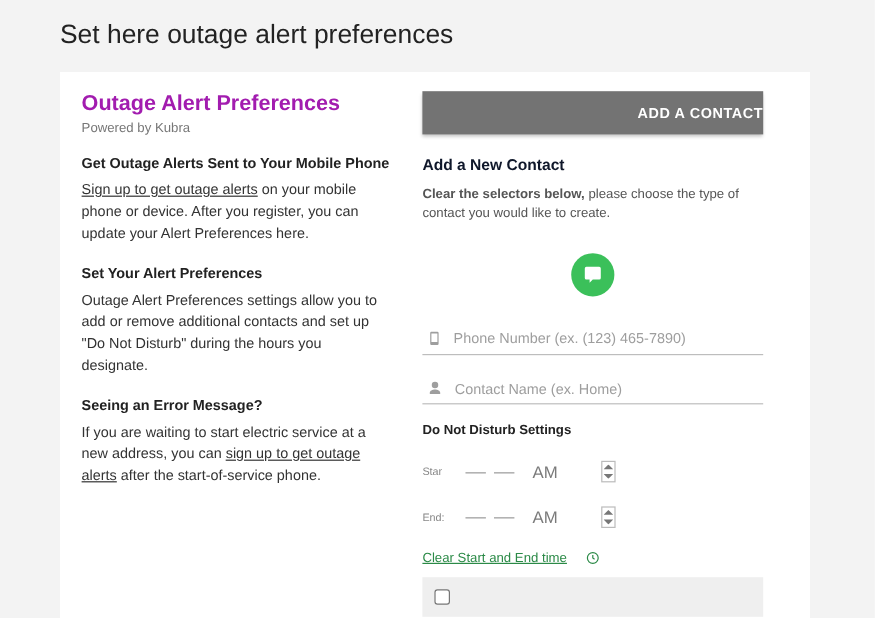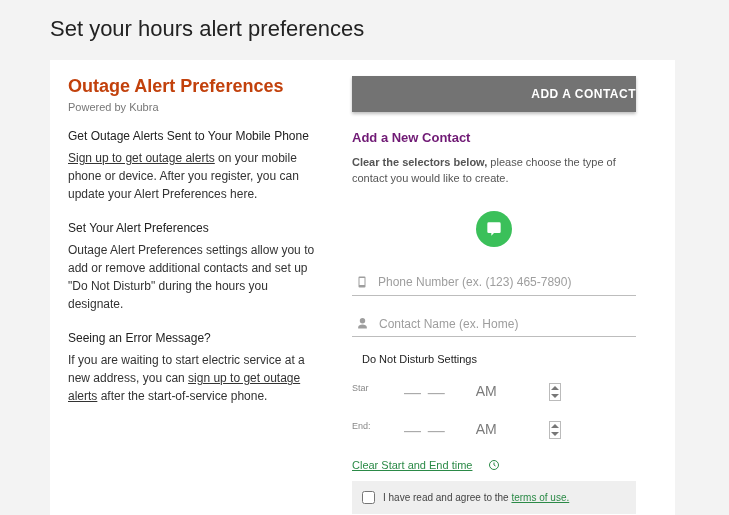--- a/index.html
+++ b/index.html
@@ -3,52 +3,52 @@
 <meta charset="utf-8">
 <style>
 *{box-sizing:border-box;margin:0;padding:0}
 body{font-family:Arial,Helvetica,sans-serif;background:#f3f3f3;width:729px;height:515px;overflow:hidden}
 .page{padding:8px 0 0 50px}
 .page-title{font-size:22px;font-weight:400;color:#222;padding:8px 0 18px}
 .card{background:#fff;width:625px;padding:16px 18px 20px;min-height:450px}
 .columns{display:flex;gap:26px}
 .left{width:258px}
 .right{width:284px}
-.h2{font-size:18px;font-weight:700;color:#c2410c;margin-bottom:4px}
+.h2{font-size:18px;font-weight:700;color:#a21caf;margin-bottom:4px}
 .sub{font-size:11px;color:#777;margin-bottom:16px}
-.sect-h{font-size:12px;font-weight:400;color:#222;margin-bottom:6px}
+.sect-h{font-size:12px;font-weight:700;color:#222;margin-bottom:6px}
 .body-text{font-size:12px;color:#333;line-height:1.5;margin-bottom:18px}
 a.link{color:#333;text-decoration:underline}
 .add-btn{background:#737373;color:#fff;text-align:right;font-size:12px;font-weight:700;letter-spacing:.5px;padding:11px 0;width:100%;border:none;cursor:pointer;box-shadow:0 2px 3px rgba(0,0,0,.25)}
-.panel-head{font-size:13px;font-weight:700;color:#701a75;margin:18px 0 10px}
+.panel-head{font-size:13px;font-weight:700;color:#0f172a;margin:18px 0 10px}
 .instr{font-size:11px;color:#555;line-height:1.45}
 .instr .bold{font-weight:700}
 .circle-wrap{display:flex;justify-content:center;padding:24px 0 22px}
 .circle{width:36px;height:36px;border-radius:50%;background:#3bc05a;display:flex;align-items:center;justify-content:center}
 .field{display:flex;align-items:center;border-bottom:1px solid #bdbdbd;padding:5px 4px;margin-bottom:16px;gap:10px}
 .field .icon{color:#9e9e9e;display:inline-flex}
 .field input{border:none;outline:none;font-size:12px;flex:1;color:#7f1d1d}
 .field input::placeholder{color:#9e9e9e}
-.dnd-h{font-size:11px;font-weight:400;color:#222;margin:6px 10px 18px}
-.time-row{display:flex;gap:26px;margin-bottom:18px}
+.dnd-h{font-size:11px;font-weight:700;color:#222;margin:6px 0 18px}
+.time-row{display:flex;align-items:center;gap:10px;margin-bottom:18px}
 .time-row .lbl{font-size:9px;color:#888;width:26px}
 .placeholder-dashes{font-size:17px;color:#a9a9a9;letter-spacing:1px}
 .ampm{font-size:14px;color:#7b7b7b;font-weight:500;margin-left:4px}
 .spin{width:12px;height:18px;border:1px solid #bbb;margin-left:26px;display:flex;align-items:center;justify-content:center;cursor:pointer}
 .clear-row{display:flex;align-items:center;gap:16px;margin:4px 0 10px}
 .clear-link{font-size:11px;color:#2b8a47;text-decoration:underline;cursor:pointer}
 .agree{background:#efefef;padding:10px;display:flex;align-items:center;gap:8px;font-size:10px;color:#444}
 .agree input{width:13px;height:13px}
 .agree a{color:#2b8a47;text-decoration:underline}
 </style>
 </head>
 <body>
 
 <div class="page">
-  <div class="page-title">Set your hours alert preferences</div>
+  <div class="page-title">Set here outage alert preferences</div>
 
   <div class="card">
     <div class="columns">
 
       <div class="left">
         <div class="h2">Outage Alert Preferences</div>
         <div class="sub">Powered by Kubra</div>
 
         <div class="sect-h">Get Outage Alerts Sent to Your Mobile Phone</div>
         <div class="body-text">
@@ -127,20 +127,17 @@
         <div class="clear-row">
           <span class="clear-link">Clear Start and End time</span>
           <svg width="12" height="12" viewBox="0 0 24 24" fill="none" stroke="#2b8a47" stroke-width="2">
               <circle cx="12" cy="12" r="9"></circle>
               <path d="M12 7v5l3 2"></path>
             </svg>
         </div>
 
         <div class="agree">
           <input type="checkbox" style="">
-          <span>
-            <span>I have read and agree to the </span><a href="#">terms of use.</a>
-          </span>
         </div>
       </div>
     </div>
   </div>
 </div>
 
 </body></html>

